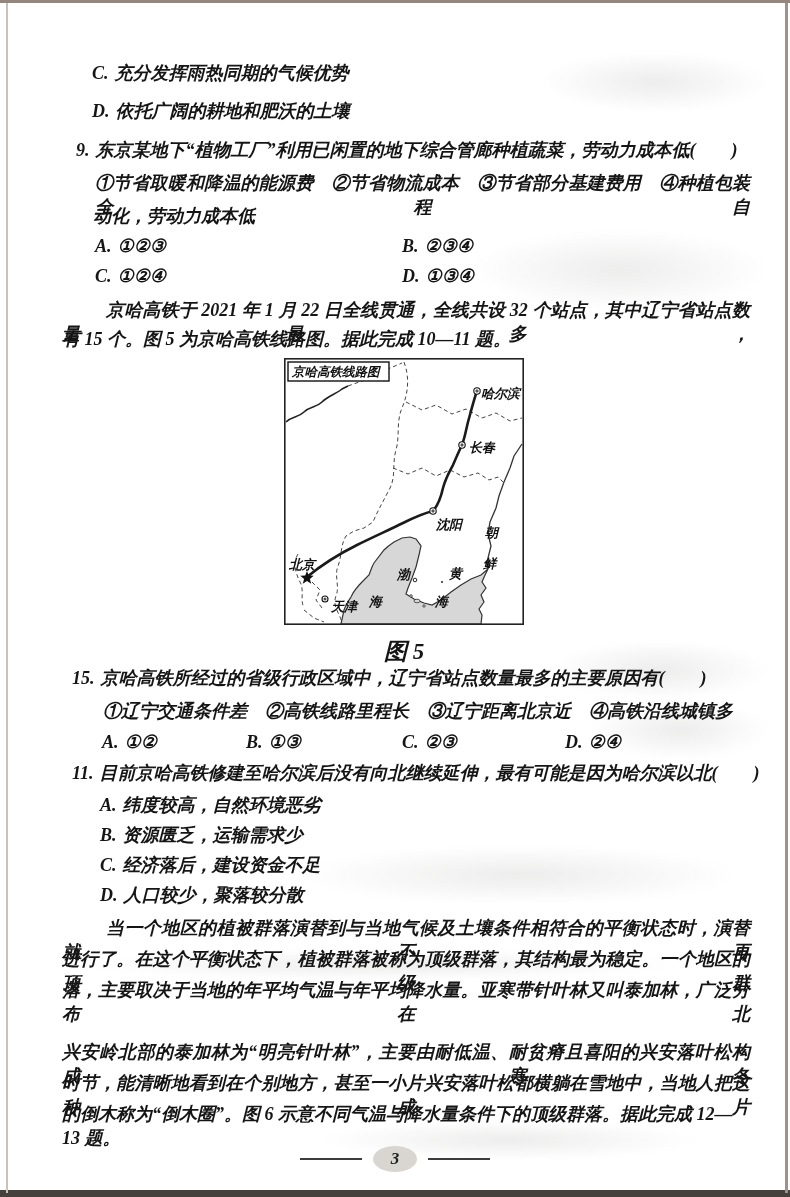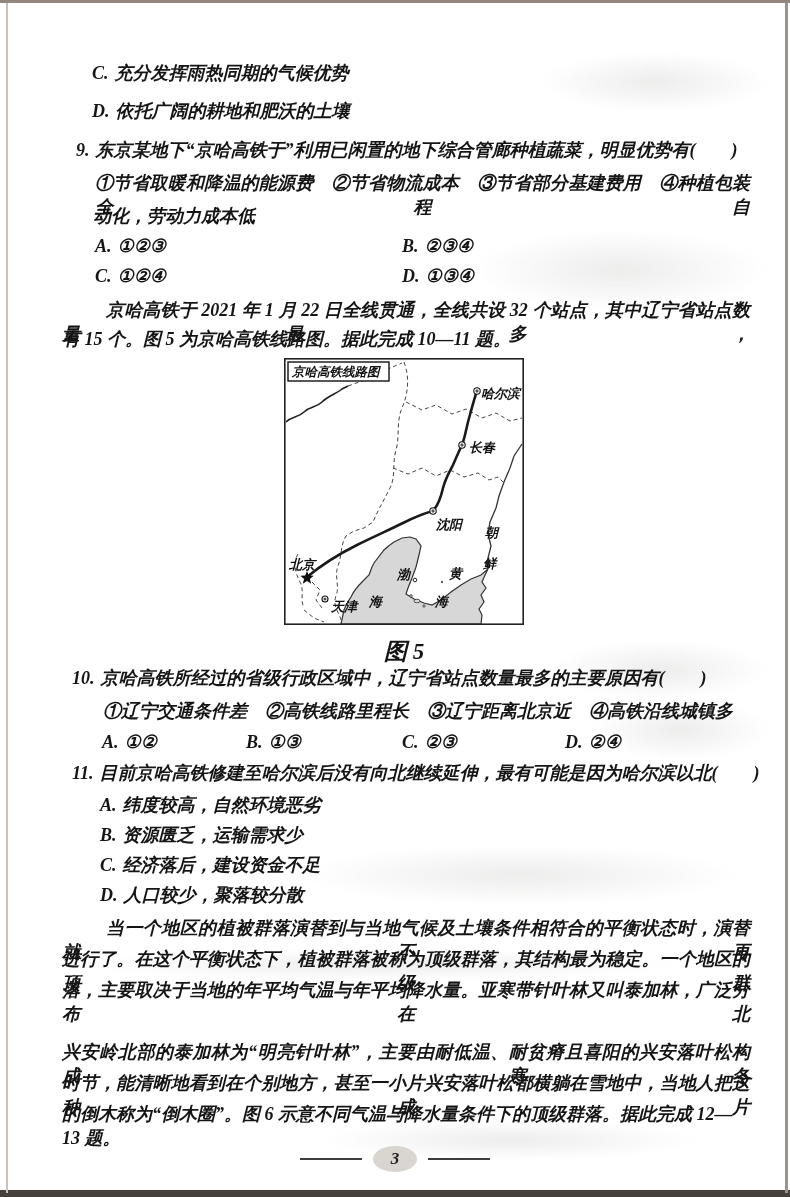--- a/index.html
+++ b/index.html
@@ -56,21 +56,21 @@
   <div class="ghost" style="left:320px;top:1120px;width:380px;height:40px;"></div>
 
   <div class="line" style="left:92px;top:61px;">
     <span class="optlabel">C.</span><span>充分发挥雨热同期的气候优势</span>
   </div>
   <div class="line" style="left:92px;top:99px;">
     <span class="optlabel">D.</span><span>依托广阔的耕地和肥沃的土壤</span>
   </div>
 
   <div class="line" style="left:76px;top:138px;">
-    <span class="optlabel">9.</span><span>东京某地下“京哈高铁于”利用已闲置的地下综合管廊种植蔬菜，明显优势有(　　)</span>
+    <span class="optlabel">9.</span><span>东京某地下“植物工厂”利用已闲置的地下综合管廊种植蔬菜，劳动力成本低(　　)</span>
   </div>
   <div class="line just" style="left:95px;top:171px;width:655px;">①节省取暖和降温的能源费　②节省物流成本　③节省部分基建费用　④种植包装全程自</div>
   <div class="line" style="left:93px;top:204px;">动化，劳动力成本低</div>
   <div class="line" style="left:95px;top:234px;">
     <span class="optlabel">A.</span><span>①②③</span>
   </div>
   <div class="line" style="left:402px;top:234px;">
     <span class="optlabel">B.</span><span>②③④</span>
   </div>
   <div class="line" style="left:95px;top:264px;">
@@ -143,21 +143,21 @@
 
       <rect x="4" y="4" width="101" height="19" fill="#fff" stroke="#111" stroke-width="1.4"></rect>
       <text class="map-title" x="8" y="18">京哈高铁线路图</text>
 
       <rect x="0.8" y="0.8" width="238.4" height="265.4" fill="none" stroke="#222" stroke-width="1.6"></rect>
     </svg>
   </div>
   <div id="map-caption">图 5</div>
 
   <div class="line" style="left:72px;top:666px;">
-    <span class="optlabel">10.</span><span>京哈高铁所经过的省级行政区域中，辽宁省站点数量最多的主要原因有(　　)</span>
+    <span class="optlabel">15.</span><span>京哈高铁所经过的省级行政区域中，辽宁省站点数量最多的主要原因有(　　)</span>
   </div>
   <div class="line" style="left:103px;top:699px;">①辽宁交通条件差　②高铁线路里程长　③辽宁距离北京近　④高铁沿线城镇多</div>
   <div class="line" style="left:102px;top:730px;">
     <span class="optlabel">A.</span><span>①②</span>
   </div>
   <div class="line" style="left:246px;top:730px;">
     <span class="optlabel">B.</span><span>①③</span>
   </div>
   <div class="line" style="left:402px;top:730px;">
     <span class="optlabel">C.</span><span>②③</span>

